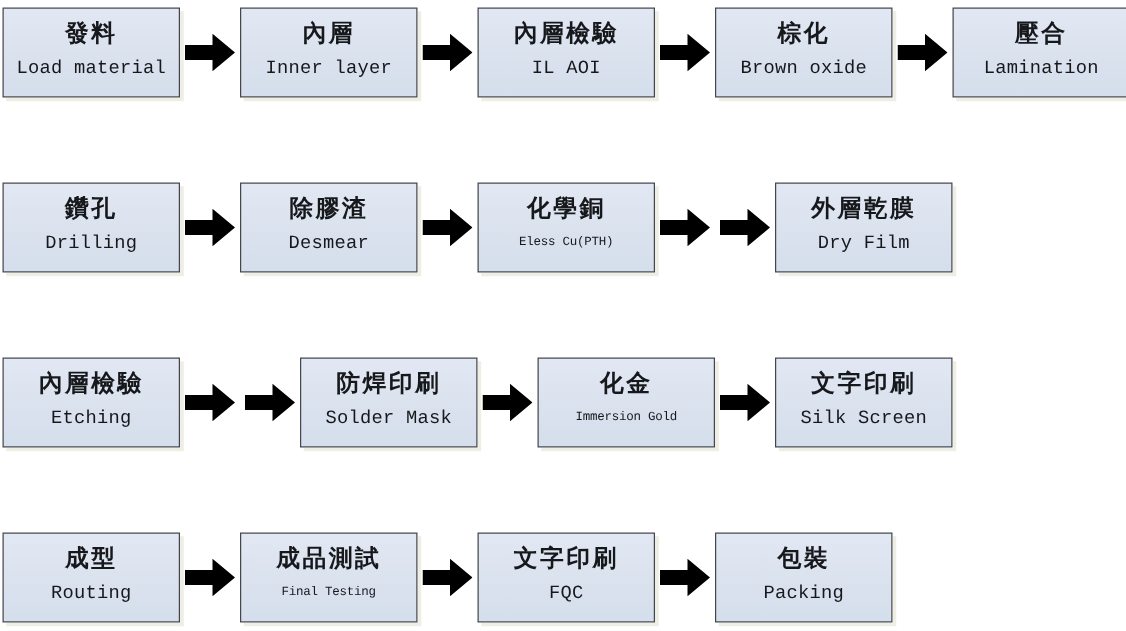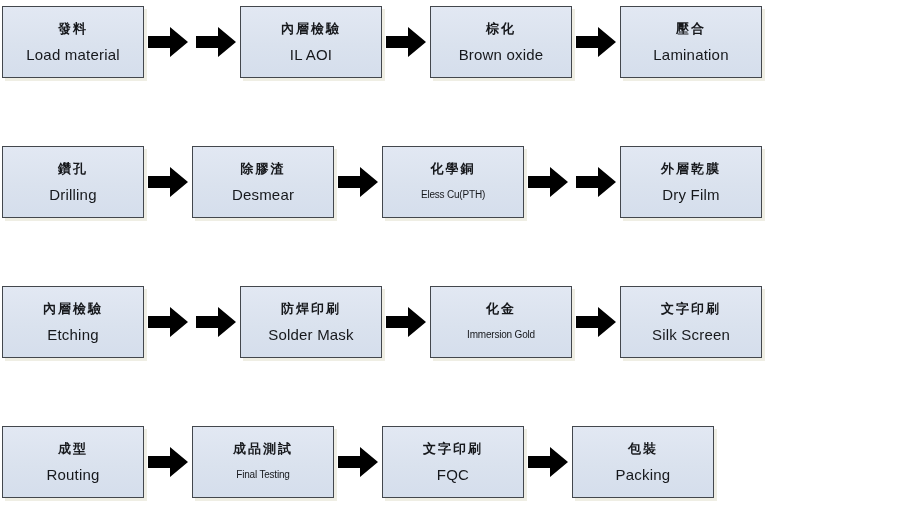--- a/index.html
+++ b/index.html
@@ -43,32 +43,32 @@
     background: linear-gradient(180deg, #e2e8f3 0%, #dae2ee 55%, #d5deec 100%);
     border: 1px solid #43474d;
     box-shadow: 3px 3px 0 0 #efeee4;
     display: flex;
     flex-direction: column;
     align-items: center;
     justify-content: center;
     padding: 0 2px;
   }
   .label-cn {
-    font-family: Liberation Serif, serif;
-    font-size: 13px;
+    font-family: Liberation Mono, monospace;
+    font-size: 19px;
     line-height: 15px;
     color: #16181c;
     letter-spacing: 2px;
     text-align: center;
     margin-bottom: 10px;
     white-space: nowrap;
     font-weight: 600;
   }
   .label-en {
-    font-family: Liberation Sans, sans-serif;
+    font-family: Liberation Mono, monospace;
     font-size: 15px;
     line-height: 17px;
     color: #16181c;
     text-align: center;
     white-space: nowrap;
     letter-spacing: 0.2px;
   }
   .label-en.tight { font-size: 10px; letter-spacing: -0.2px; }
 
   .arrow-cell {
@@ -98,20 +98,24 @@
     </div>
 
     <div class="arrow-cell">
       <span>
         <svg width="40" height="30" viewBox="0 0 40 30" aria-hidden="true">
           <polygon points="0,9 22,9 22,0 40,15 22,30 22,21 0,21" fill="#000000"></polygon>
         </svg>
       </span>
     </div>
 
+    <div class="process-box">
+      <div class="label-cn">內層</div>
+      <div class="label-en">Inner layer</div>
+    </div>
 
     <div class="arrow-cell">
       <span>
         <svg width="40" height="30" viewBox="0 0 40 30" aria-hidden="true">
           <polygon points="0,9 22,9 22,0 40,15 22,30 22,21 0,21" fill="#000000"></polygon>
         </svg>
       </span>
     </div>
 
     <div class="process-box">

